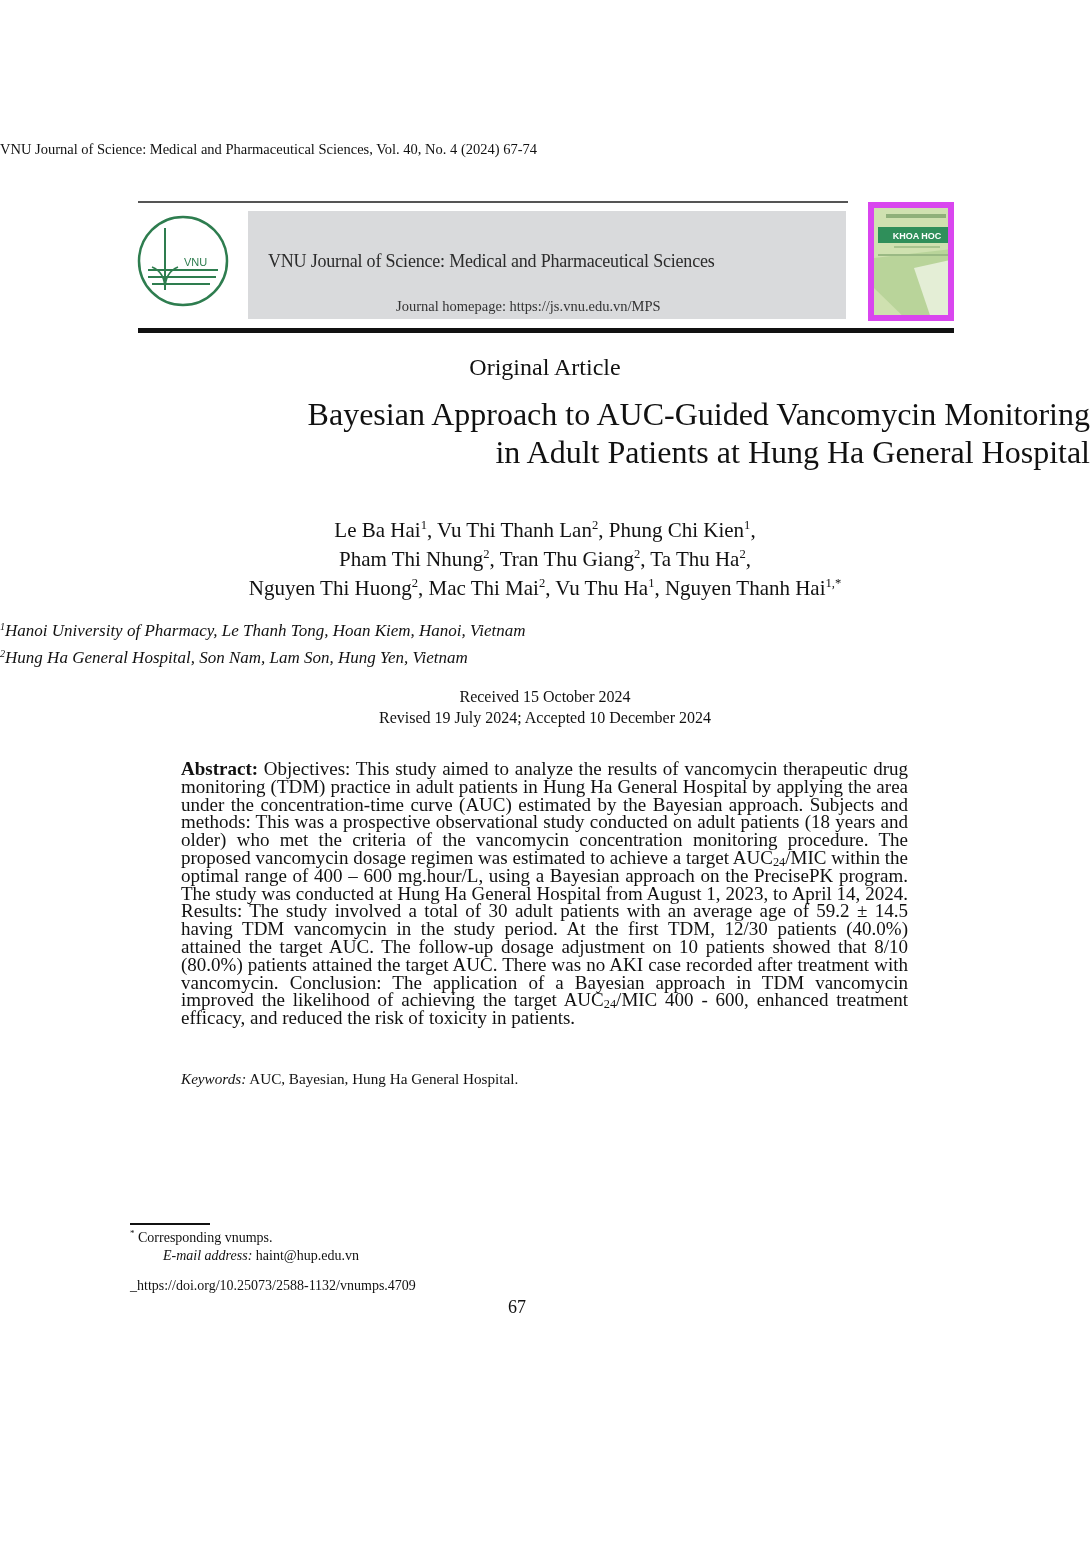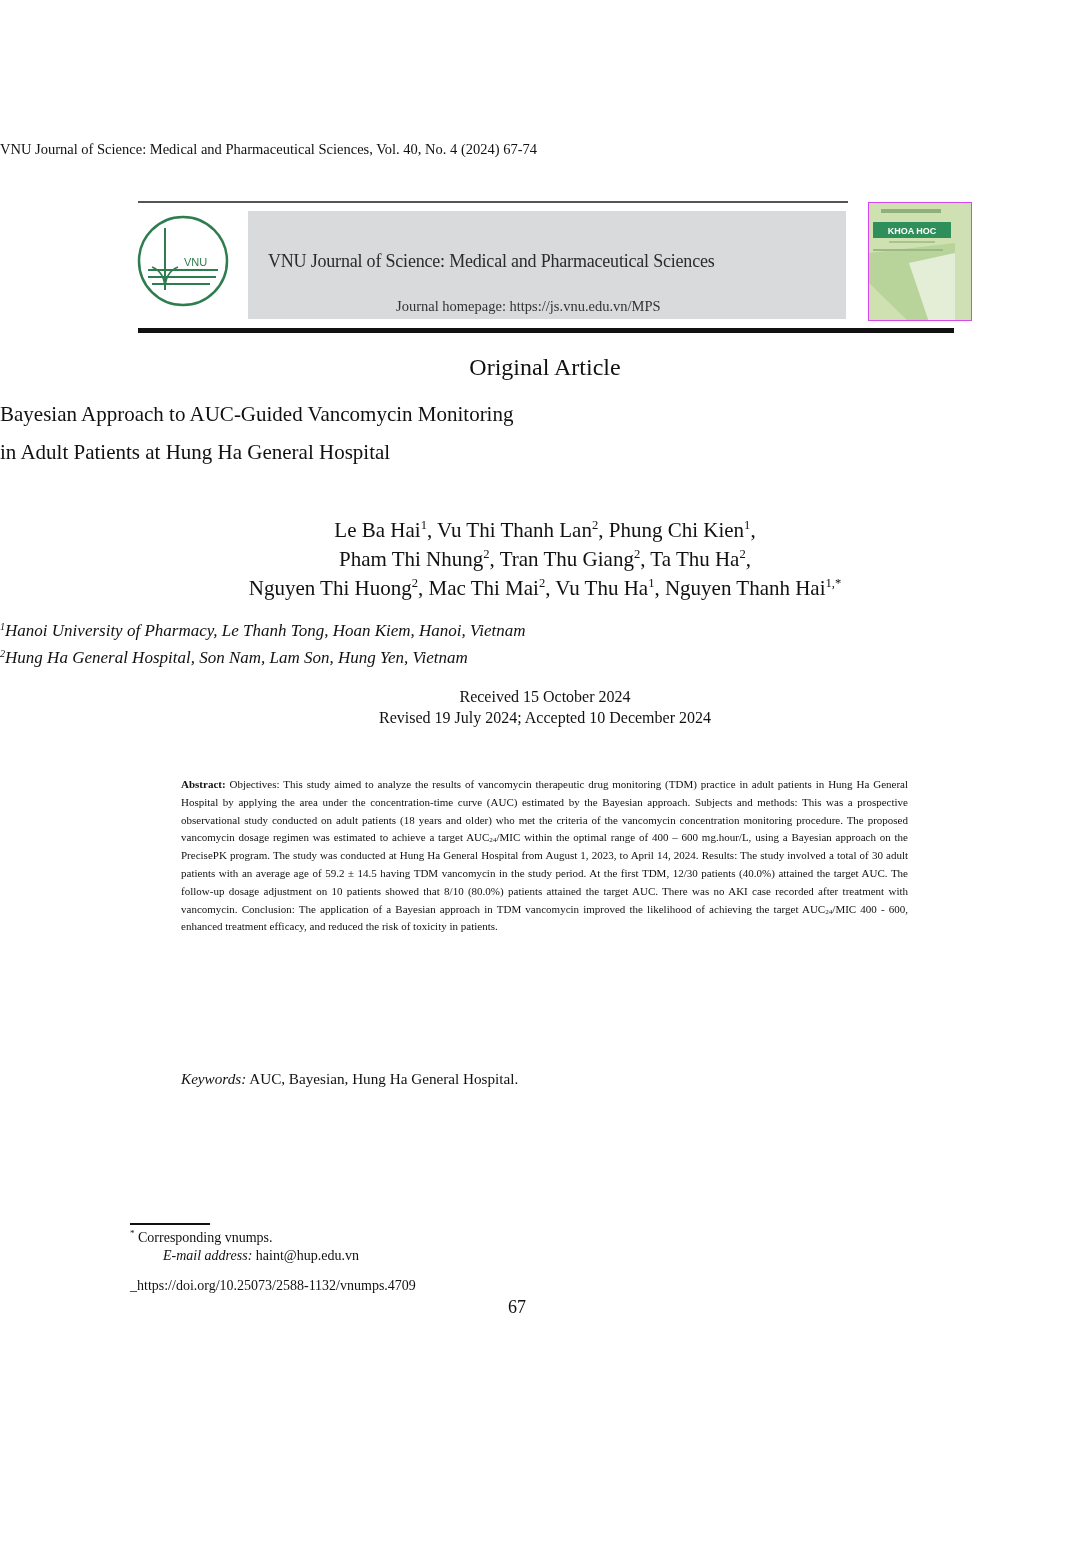--- a/index.html
+++ b/index.html
@@ -5,29 +5,29 @@
   html, body { margin: 0; padding: 0; background: #ffffff; }
   body { width: 1090px; height: 1541px; position: relative; overflow: hidden;
          font-family: "Liberation Serif", "DejaVu Serif", serif; color: #111; }
   .abs { position: absolute; }
   .running-head { top: 141px; left: 0; width: 1090px; text-align: left; font-size: 14.5px; }
   .thin-rule { top: 201px; left: 138px; width: 710px; height: 2px; background: #555; }
   .logo { top: 214px; left: 136px; width: 94px; height: 94px; }
   .banner { top: 211px; left: 248px; width: 598px; height: 108px; background: #d9dadc; }
   .banner-title { top: 40px; left: 20px; font-size: 18px; color: #2b2b2b; white-space: nowrap; letter-spacing: -0.2px; }
   .banner-home { top: 87px; left: 148px; font-size: 14.5px; color: #333; white-space: nowrap; }
-  .cover { top: 202px; left: 868px; width: 104px; height: 119px; background: #cfe0b4; overflow: hidden; border: 1px solid #d946ef; box-sizing: border-box; }
+  .cover { top: 202px; left: 868px; width: 86px; height: 119px; background: #cfe0b4; overflow: hidden; border: 6px solid #d946ef; box-sizing: border-box; }
   .thick-rule { top: 328px; left: 138px; width: 816px; height: 5px; background: #111; }
   .article-type { top: 354px; left: 0; width: 1090px; text-align: center; font-size: 24px; }
-  .title { top: 395px; left: 0; width: 1090px; text-align: left; font-size: 21px; line-height: 38px; }
+  .title { top: 395px; left: 0; width: 1090px; text-align: right; font-size: 32px; line-height: 38px; }
   .authors { top: 516px; left: 0; width: 1090px; text-align: center; font-size: 21px; line-height: 29px; }
   .authors sup, .aff sup { font-size: 0.6em; vertical-align: 0.6em; line-height: 0; }
   .affs { top: 617px; left: 0; width: 1090px; text-align: left; font-size: 17px; line-height: 27px; font-style: italic; }
   .dates { top: 686px; left: 0; width: 1090px; text-align: center; font-size: 16px; line-height: 21px; }
-  .abstract { top: 776px; left: 181px; width: 727px; font-size: 11px; line-height: 17.8px; text-align: justify; }
+  .abstract { top: 760px; left: 181px; width: 727px; font-size: 19px; line-height: 17.8px; text-align: justify; }
   .abstract b { font-weight: bold; }
   .abstract sub { font-size: 0.65em; vertical-align: -0.2em; line-height: 0; }
   .keywords { top: 1070px; left: 181px; width: 727px; font-size: 15.2px; }
   .fn-rule { top: 1223px; left: 130px; width: 80px; height: 1.5px; background: #111; }
   .fn { left: 130px; font-size: 14px; }
   .pagenum { top: 1297px; left: 0; width: 988px; text-align: center; font-size: 18px; padding-left: 23px; }
 </style>
 </head>
 <body>
 

